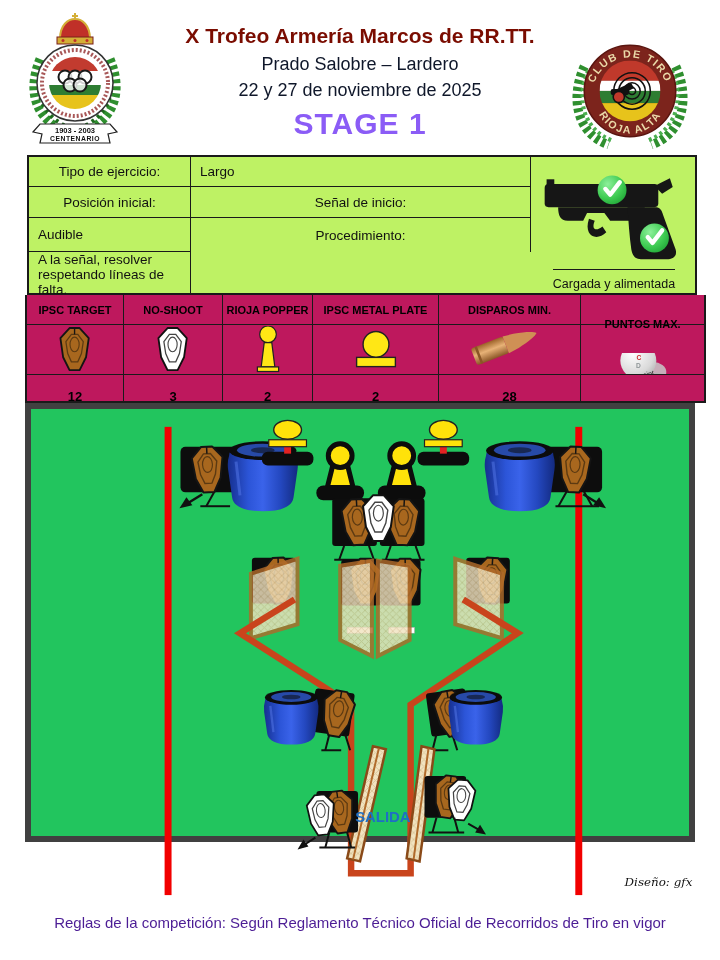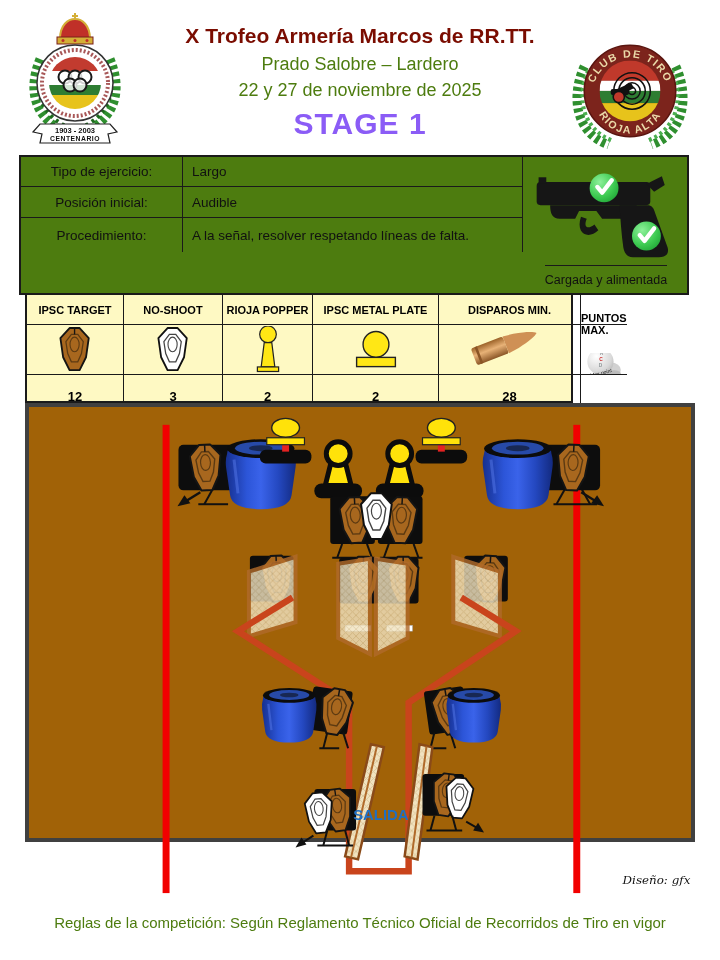--- a/index.html
+++ b/index.html
@@ -1,50 +1,50 @@
 <!DOCTYPE html>
 <html><head>
 <meta charset="utf-8">
 <style>
   html,body{margin:0;padding:0;background:#ffffff;}
   .page{position:relative;width:720px;height:960px;background:#fff;
         font-family:"Liberation Sans", sans-serif;overflow:hidden;}
-  .ctext{position:absolute;left:0;width:720px;text-align:center;color:#4d7c0f;}
+  .ctext{position:absolute;left:0;width:720px;text-align:center;color:#0f172a;}
   .title{top:24px;font-size:21px;font-weight:bold;color:#7a0c00;}
   .sub1{top:54px;font-size:18px;}
   .sub2{top:80px;font-size:18px;}
   .stage{top:107px;font-size:30px;font-weight:bold;letter-spacing:1px;color:#8b5cf6;}
   .logoL{position:absolute;left:20px;top:8px;}
   .logoR{position:absolute;left:568px;top:38px;}
 
-  .info-grid{position:absolute;left:19px;top:155px;width:670px;height:140px;
+  .info-grid{position:absolute;left:27px;top:155px;width:670px;height:140px;
     display:grid;grid-template-columns:162px 340px 166px;grid-template-rows:30px 31px 34px auto;
-    border:2px solid #1a1a1a;box-sizing:border-box;background:#4d7c0f;}
+    border:2px solid #1a1a1a;box-sizing:border-box;background:#bef264;}
   .cell{box-sizing:border-box;display:flex;align-items:center;font-size:13.5px;color:#111;}
   .lbl{justify-content:center;text-align:center;border-right:1.5px solid #1a1a1a;border-bottom:1.5px solid #1a1a1a;}
   .val{padding-left:9px;border-right:1.5px solid #1a1a1a;border-bottom:1.5px solid #1a1a1a;}
   .nob{border-bottom:none;}
   .pistol-cell{grid-column:3;grid-row:1/5;display:flex;flex-direction:column;}
   .pistol-img{flex:1;display:flex;align-items:center;justify-content:center;}
   .pistol-cap{height:27px;border-top:1.5px solid #1a1a1a;display:flex;align-items:center;justify-content:center;font-size:12.5px;}
 
-  .tgt-grid{position:absolute;left:25px;top:295px;width:548px;height:108px;
+  .tgt-grid{position:absolute;left:25px;top:295px;width:681px;height:108px;
     display:grid;grid-template-columns:97px 99px 90px 126px 142px auto;grid-template-rows:30px 50px auto;
-    border:2px solid #1a1a1a;border-top:none;box-sizing:border-box;background:#fef9c3;}
+    border:2px solid #1a1a1a;border-top:none;box-sizing:border-box;background:#be185d;}
   .th{box-sizing:border-box;display:flex;align-items:center;justify-content:center;
       font-size:11px;font-weight:bold;border-right:1.5px solid #1a1a1a;border-bottom:1.5px solid #1a1a1a;}
   .ti{box-sizing:border-box;display:flex;align-items:center;justify-content:center;
       border-right:1.5px solid #1a1a1a;border-bottom:1.5px solid #1a1a1a;overflow:hidden;}
   .tv{box-sizing:border-box;display:flex;align-items:center;justify-content:center;
       font-size:13px;border-right:1.5px solid #1a1a1a;font-weight:bold;}
   .lastc{border-right:none;margin-top:28px;}
 
   .diagram-box{position:absolute;left:25px;top:403px;width:670px;height:439px;
-      border:4px solid #404040;box-sizing:border-box;background:#a16207;}
-  .footer{position:absolute;left:0;top:914px;width:720px;text-align:center;font-size:15px;color:#4d7c0f;}
+      border:6px solid #404040;box-sizing:border-box;background:#22c55e;}
+  .footer{position:absolute;left:0;top:914px;width:720px;text-align:center;font-size:15px;color:#4c1d95;}
   .defs-holder{position:absolute;width:0;height:0;overflow:hidden;}
 </style>
 </head>
 <body>
 
 <svg class="defs-holder" aria-hidden="true">
   <defs>
     <linearGradient id="gb" x1="0" y1="0" x2="1" y2="0">
       <stop offset="0" stop-color="#16308f"></stop>
         <stop offset="0.3" stop-color="#2c55d8"></stop>
@@ -207,20 +207,21 @@
               <use href="#chk" x="80" y="30"></use>
             </g>
           <g>
               <use href="#chk" x="124" y="80"></use>
             </g>
         </svg>
       </div>
       <div class="pistol-cap">Cargada y alimentada</div>
     </div>
     <div class="cell lbl">Posición inicial:</div>
+    <div class="cell lbl">Señal de inicio:</div>
     <div class="cell val">Audible</div>
     <div class="cell lbl nob">Procedimiento:</div>
     <div class="cell val nob">A la señal, resolver respetando líneas de falta.</div>
   </div>
 
   <div class="tgt-grid">
     <div class="th">IPSC TARGET</div>
     <div class="th">NO-SHOOT</div>
     <div class="th">RIOJA POPPER</div>
     <div class="th">IPSC METAL PLATE</div>

